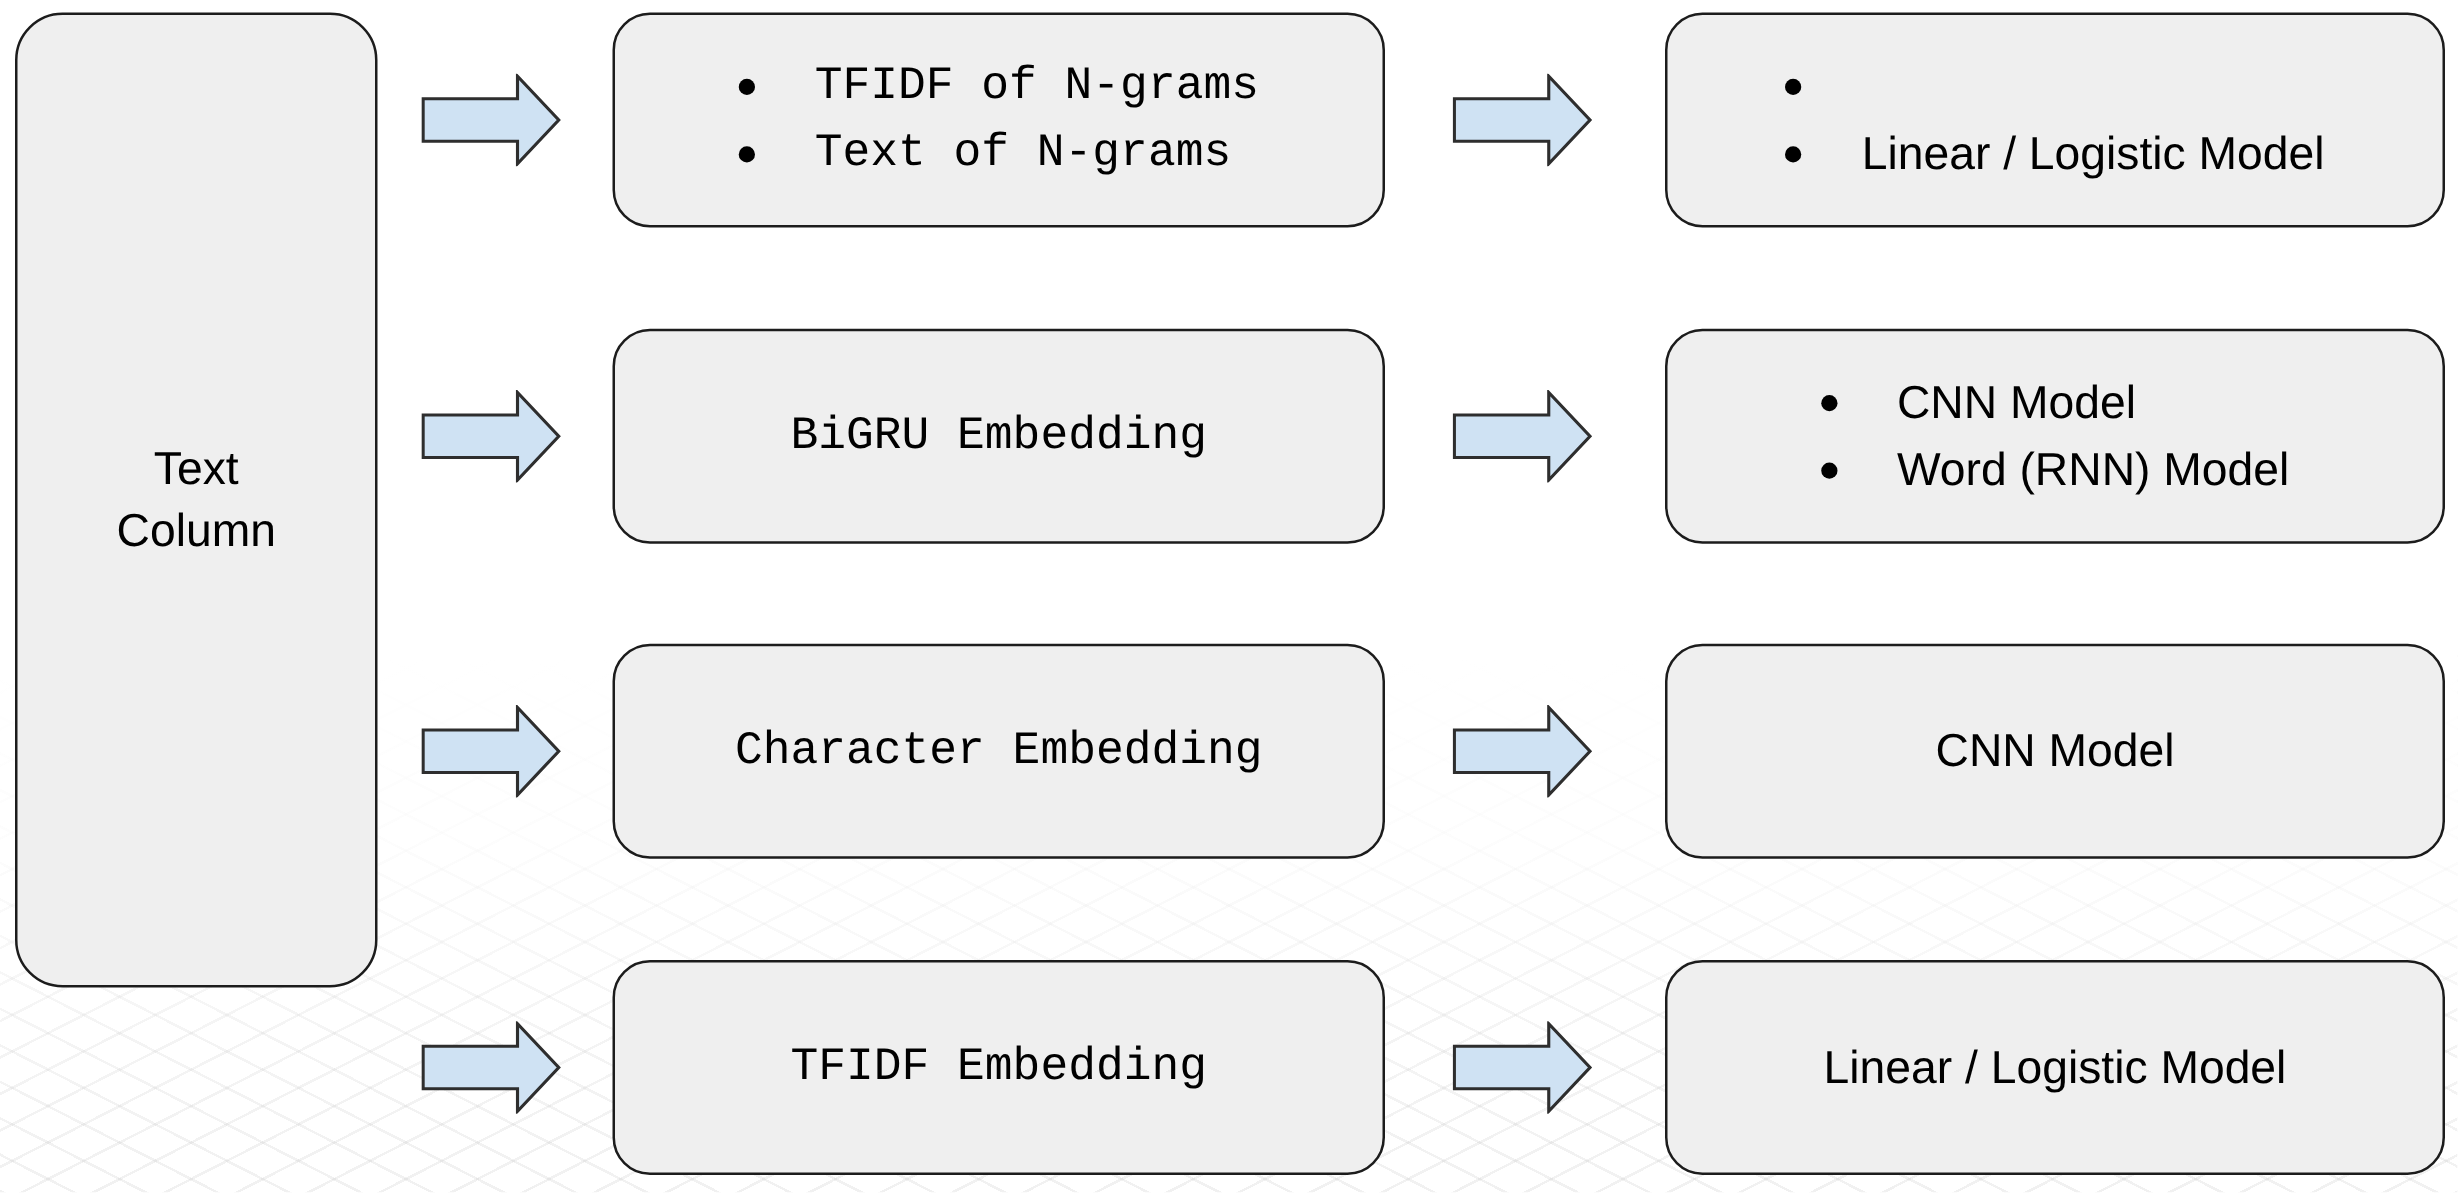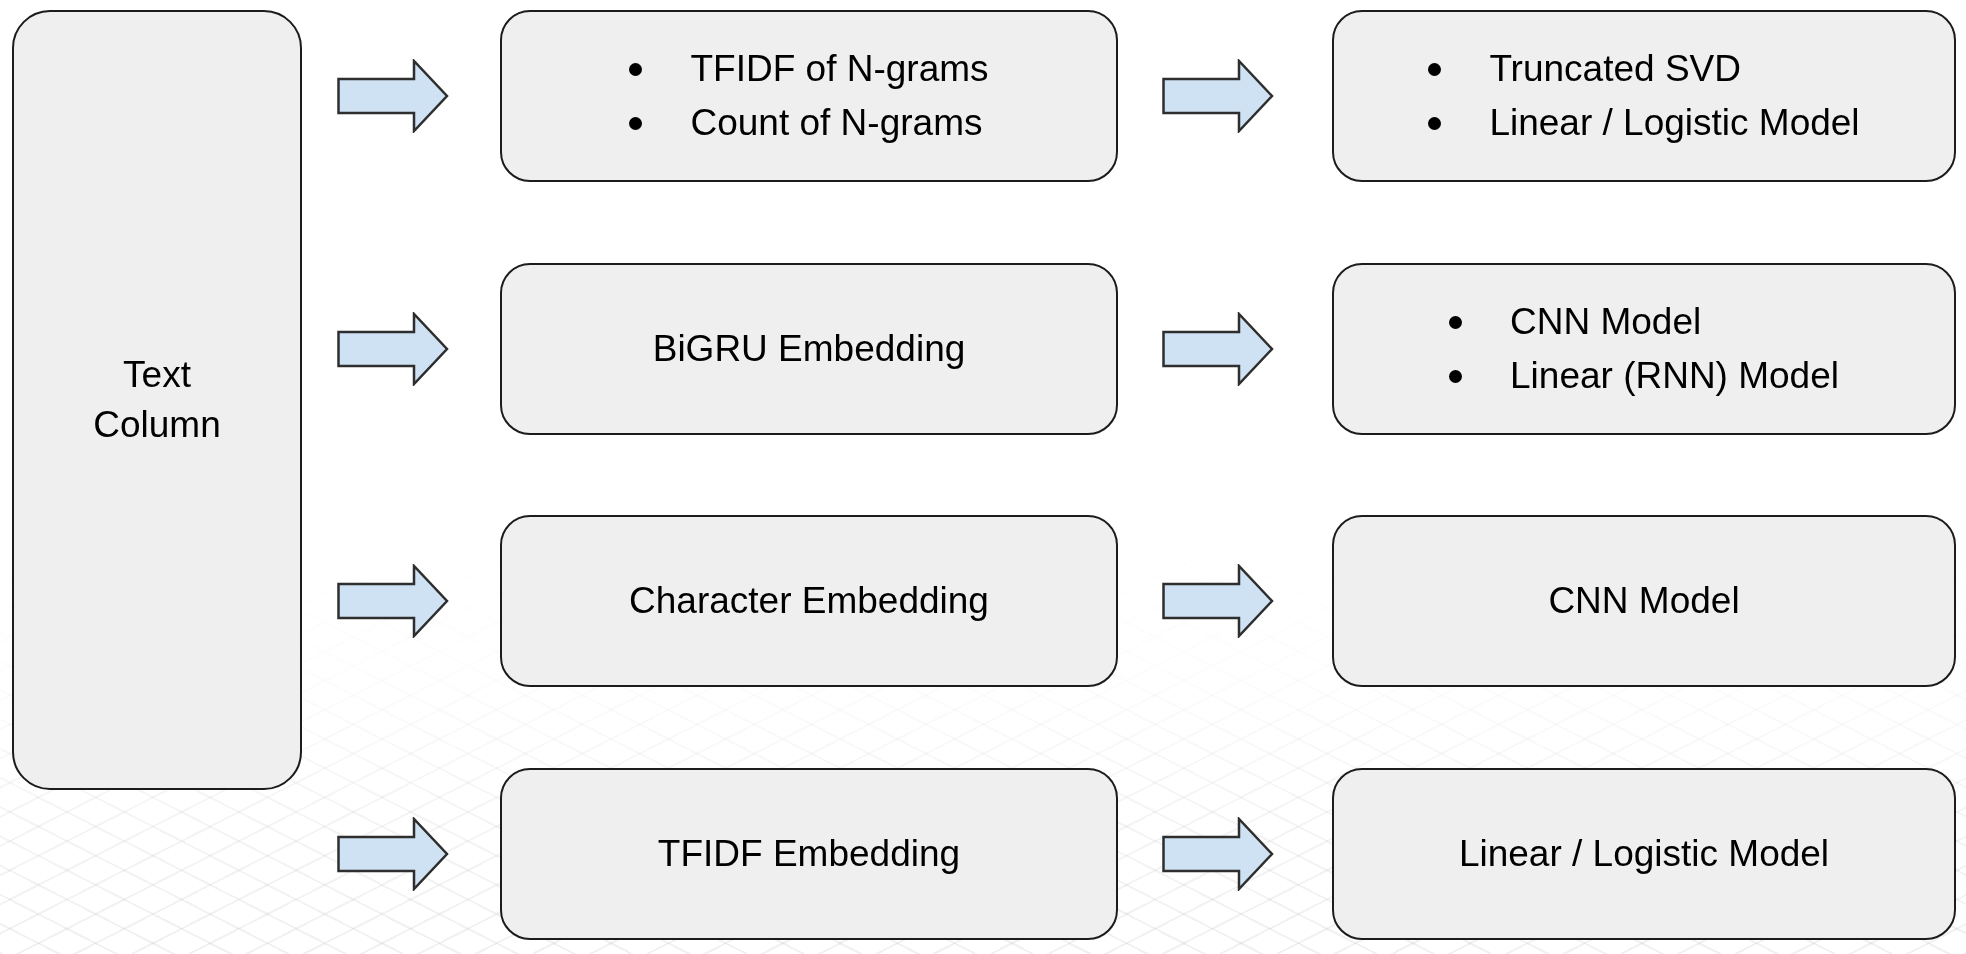--- a/index.html
+++ b/index.html
@@ -54,21 +54,21 @@
     line-height: 54px;
   }
   .source-box {
     left: 12px; top: 10px;
     width: 290px; height: 780px;
     border-radius: 38px;
     text-align: center;
     white-space: pre-line;
     line-height: 50px;
   }
-  .feature-box { left: 500px; width: 618px; height: 172px; }
+  .feature-box { left: 490px; width: 618px; height: 172px; font-family: Liberation Mono, monospace; }
   .model-box   { left: 1332px; width: 624px; height: 172px; }
   .row-0 { top: 10px; }
   .row-1 { top: 263px; }
   .row-2 { top: 515px; }
   .row-3 { top: 768px; }
   .bullets {
     width: max-content;
     max-width: 100%;
     text-align: left;
   }
@@ -117,34 +117,33 @@
       </svg>
   </div>
   <div class="box feature-box row-0">
     <div class="bullets">
       <div class="bullet-line">
         <span class="dot"></span>
         <span>TFIDF of N-grams</span>
       </div>
       <div class="bullet-line">
         <span class="dot"></span>
-        <span>Count of N-grams</span>
+        <span>Text of N-grams</span>
       </div>
     </div>
   </div>
   <div class="arrow col-arrow-2 arow-0">
     <svg viewBox="0 0 112 74">
         <path d="M1.5 20 L77 20 L77 2 L110 37 L77 72 L77 54 L1.5 54 Z" fill="var(--arrow-fill)" stroke="var(--arrow-border)" stroke-width="2.5"></path>
       </svg>
   </div>
   <div class="box model-box row-0">
     <div class="bullets">
       <div class="bullet-line">
         <span class="dot"></span>
-        <span>Truncated SVD</span>
       </div>
       <div class="bullet-line">
         <span class="dot"></span>
         <span>Linear / Logistic Model</span>
       </div>
     </div>
   </div>
 
   <div class="arrow col-arrow-1 arow-1">
     <svg viewBox="0 0 112 74">
@@ -160,21 +159,21 @@
       </svg>
   </div>
   <div class="box model-box row-1">
     <div class="bullets">
       <div class="bullet-line">
         <span class="dot"></span>
         <span>CNN Model</span>
       </div>
       <div class="bullet-line">
         <span class="dot"></span>
-        <span>Linear (RNN) Model</span>
+        <span>Word (RNN) Model</span>
       </div>
     </div>
   </div>
 
   <div class="arrow col-arrow-1 arow-2">
     <svg viewBox="0 0 112 74">
         <path d="M1.5 20 L77 20 L77 2 L110 37 L77 72 L77 54 L1.5 54 Z" fill="var(--arrow-fill)" stroke="var(--arrow-border)" stroke-width="2.5"></path>
       </svg>
   </div>
   <div class="box feature-box row-2">

